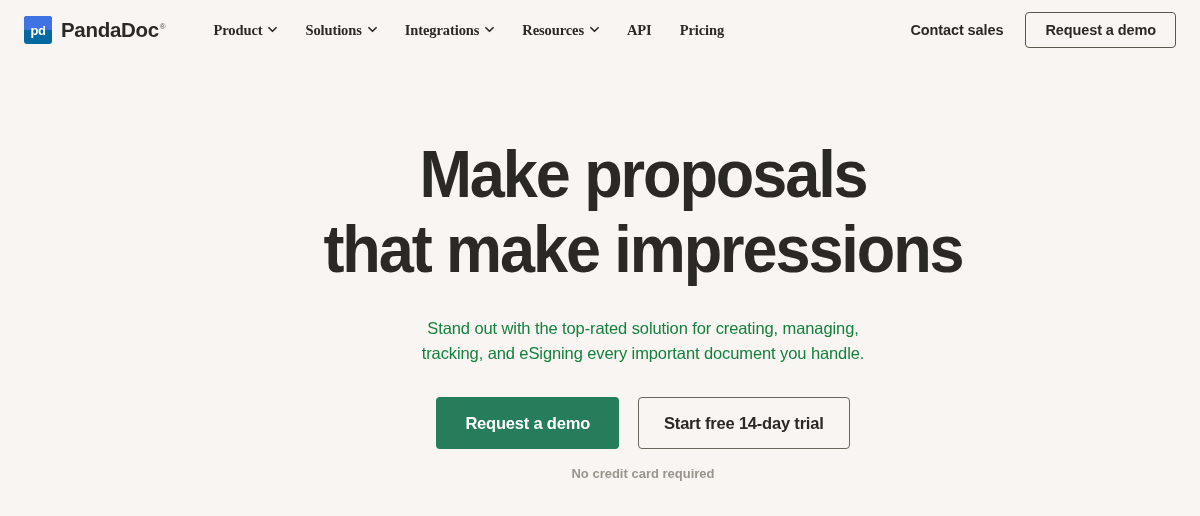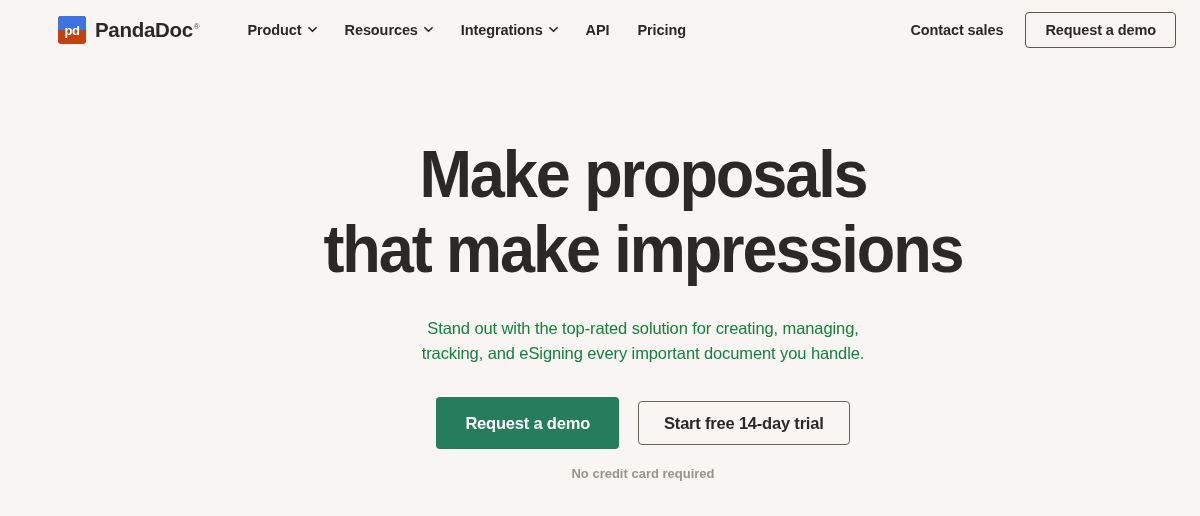--- a/index.html
+++ b/index.html
@@ -44,23 +44,22 @@
     text-decoration: none;
     margin-right: 34px;
   }
 
   .logo-mark {
     width: 28px;
     height: 28px;
     border-radius: 3px;
     position: relative;
     overflow: hidden;
-    background: #c2410c;
+    background: #0369a1;
     flex: none;
-    margin-left: 34px;
   }
   .logo-mark .top-half {
     position: absolute;
     left: 0; top: 0;
     width: 100%;
     height: 50%;
     background: #3f73e3;
   }
   .logo-mark .pd {
     position: absolute;
@@ -103,20 +102,21 @@
     align-items: center;
     gap: 6px;
     font-size: 14.5px;
     font-weight: 700;
     color: #2b2926;
     text-decoration: none;
     padding: 8px 14px;
     white-space: nowrap;
     cursor: pointer;
     letter-spacing: -0.1px;
+    font-family: Liberation Serif, serif;
   }
   .chev {
     display: inline-block;
     width: 9px;
     height: 9px;
     flex: none;
     position: relative;
     top: -1px;
   }
   .chev svg { display:block; }
@@ -213,21 +213,21 @@
     font-weight: 700;
     letter-spacing: -0.2px;
     white-space: nowrap;
     cursor: pointer;
   }
 
   .btn-outline-lg {
     display: inline-flex;
     align-items: center;
     justify-content: center;
-    height: 44px;
+    height: 52px;
     padding: 0 25px;
     border: 1.5px solid #6b655e;
     border-radius: 4px;
     background: transparent;
     color: #2b2926;
     font-family: "Liberation Sans", sans-serif;
     font-size: 16.5px;
     font-weight: 700;
     letter-spacing: -0.2px;
     white-space: nowrap;
@@ -262,40 +262,48 @@
 
       <a class="nav-item" href="#">
         <span>Product</span>
         <span class="chev">
           <svg viewBox="0 0 10 10" width="9" height="9" aria-hidden="true">
               <path d="M1 3 L5 7 L9 3" fill="none" stroke="#2b2926" stroke-width="1.8" stroke-linecap="round" stroke-linejoin="round"></path>
             </svg>
         </span>
       </a>
 
+      <a class="nav-item" href="#">
+        <span>Solutions</span>
+        <span class="chev">
+          <svg viewBox="0 0 10 10" width="9" height="9" aria-hidden="true">
+              <path d="M1 3 L5 7 L9 3" fill="none" stroke="#2b2926" stroke-width="1.8" stroke-linecap="round" stroke-linejoin="round"></path>
+            </svg>
+        </span>
+      </a>
+
+      <a class="nav-item" href="#">
+        <span>Integrations</span>
+        <span class="chev">
+          <svg viewBox="0 0 10 10" width="9" height="9" aria-hidden="true">
+              <path d="M1 3 L5 7 L9 3" fill="none" stroke="#2b2926" stroke-width="1.8" stroke-linecap="round" stroke-linejoin="round"></path>
+            </svg>
+        </span>
+      </a>
 
       <a class="nav-item" href="#">
         <span>Resources</span>
         <span class="chev">
           <svg viewBox="0 0 10 10" width="9" height="9" aria-hidden="true">
               <path d="M1 3 L5 7 L9 3" fill="none" stroke="#2b2926" stroke-width="1.8" stroke-linecap="round" stroke-linejoin="round"></path>
             </svg>
         </span>
       </a>
 
       <a class="nav-item" href="#">
-        <span>Integrations</span>
-        <span class="chev">
-          <svg viewBox="0 0 10 10" width="9" height="9" aria-hidden="true">
-              <path d="M1 3 L5 7 L9 3" fill="none" stroke="#2b2926" stroke-width="1.8" stroke-linecap="round" stroke-linejoin="round"></path>
-            </svg>
-        </span>
-      </a>
-
-      <a class="nav-item" href="#">
         <span>API</span>
       </a>
 
       <a class="nav-item" href="#">
         <span>Pricing</span>
       </a>
 
     </nav>
 
     <div class="header-right">

